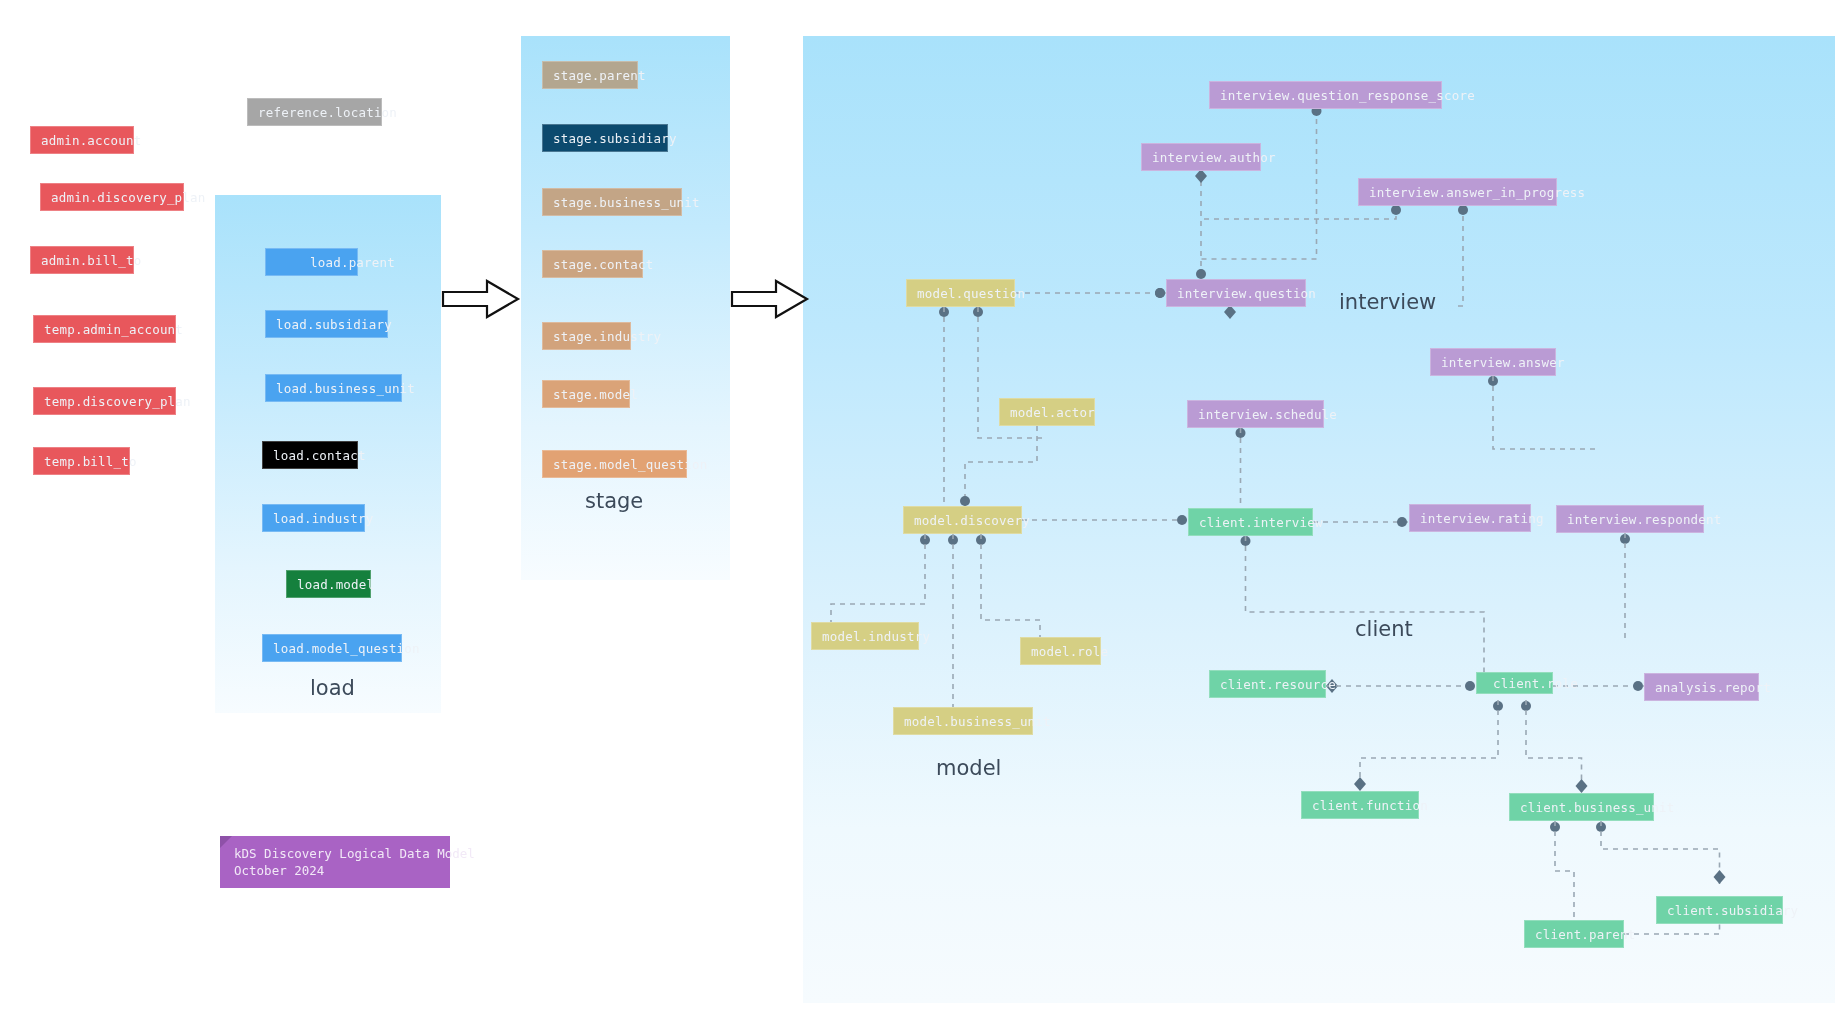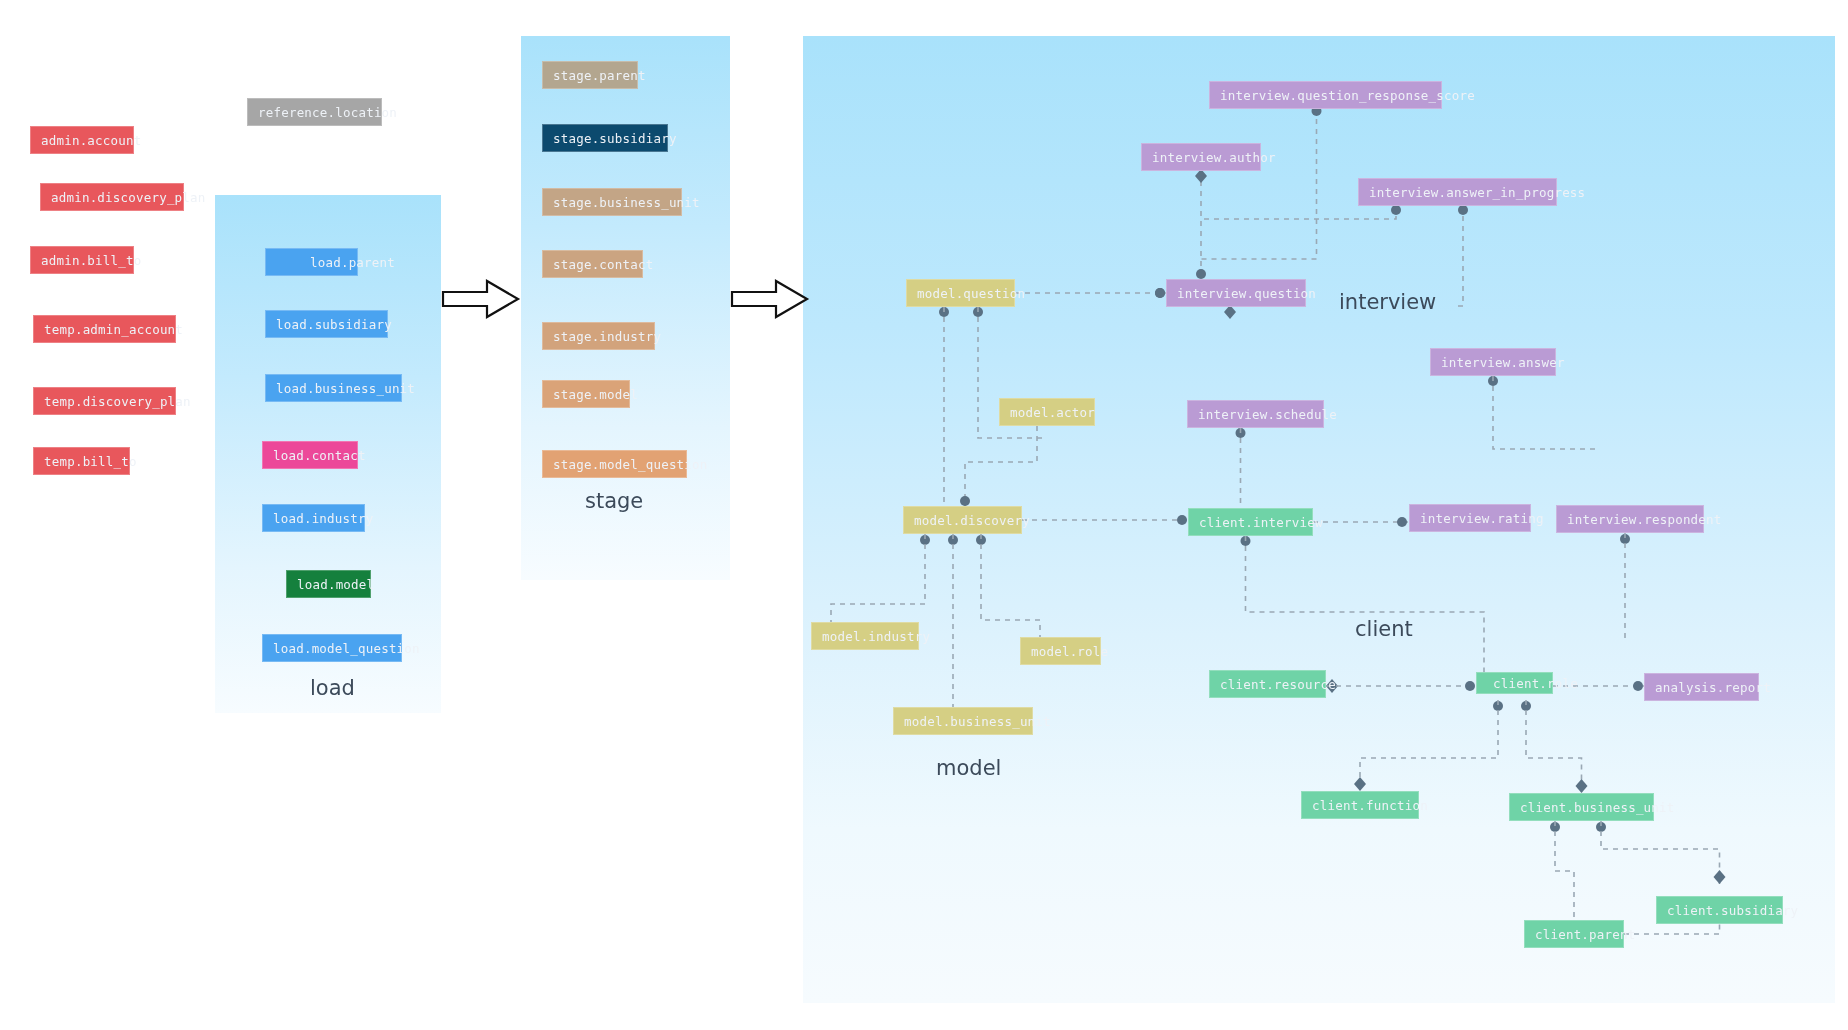--- a/index.html
+++ b/index.html
@@ -152,29 +152,29 @@
       <div class="node" style="background: rgb(232, 87, 92); left: 30px; top: 126px; width: 104px; height: 28px;">admin.account</div>
       <div class="node" style="background: rgb(232, 87, 92); left: 40px; top: 183px; width: 144px; height: 28px;">admin.discovery_plan</div>
       <div class="node" style="background: rgb(232, 87, 92); left: 30px; top: 246px; width: 104px; height: 28px;">admin.bill_to</div>
       <div class="node" style="background: rgb(232, 87, 92); left: 33px; top: 315px; width: 143px; height: 28px;">temp.admin_account</div>
       <div class="node" style="background: rgb(232, 87, 92); left: 33px; top: 387px; width: 143px; height: 28px;">temp.discovery_plan</div>
       <div class="node" style="background: rgb(232, 87, 92); left: 33px; top: 447px; width: 97px; height: 28px;">temp.bill_to</div>
       <div class="node" style="background: rgb(166, 166, 166); left: 247px; top: 98px; width: 135px; height: 28px;">reference.location</div>
       <div class="node" style="background: rgb(74, 163, 240); left: 265px; top: 248px; width: 93px; height: 28px; padding-left: 44px;">load.parent</div>
       <div class="node" style="background: rgb(74, 163, 240); left: 265px; top: 310px; width: 123px; height: 28px;">load.subsidiary</div>
       <div class="node" style="background: rgb(74, 163, 240); left: 265px; top: 374px; width: 137px; height: 28px;">load.business_unit</div>
-      <div class="node" style="background: #ec4899; left: 262px; top: 441px; width: 96px; height: 28px;">load.contact</div>
+      <div class="node" style="background: #000000; left: 262px; top: 441px; width: 96px; height: 28px;">load.contact</div>
       <div class="node" style="background: rgb(74, 163, 240); left: 262px; top: 504px; width: 103px; height: 28px;">load.industry</div>
       <div class="node" style="background: #15803d; left: 262px; top: 570px; width: 85px; height: 28px; margin-left: 24px;">load.model</div>
       <div class="node" style="background: rgb(74, 163, 240); left: 262px; top: 634px; width: 140px; height: 28px;">load.model_question</div>
       <div class="node" style="background: rgb(179, 166, 143); left: 542px; top: 61px; width: 96px; height: 28px;">stage.parent</div>
       <div class="node" style="background: #0c4a6e; left: 542px; top: 124px; width: 126px; height: 28px;">stage.subsidiary</div>
       <div class="node" style="background: rgb(195, 165, 134); left: 542px; top: 188px; width: 140px; height: 28px;">stage.business_unit</div>
       <div class="node" style="background: rgb(203, 164, 129); left: 542px; top: 250px; width: 101px; height: 28px;">stage.contact</div>
-      <div class="node" style="background: rgb(210, 163, 124); left: 542px; top: 322px; width: 113px; height: 28px;">stage.industry</div>
+      <div class="node" style="background: rgb(210, 163, 124); left: 542px; top: 322px; width: 89px; height: 28px;">stage.industry</div>
       <div class="node" style="background: rgb(218, 163, 120); left: 542px; top: 380px; width: 88px; height: 28px;">stage.model</div>
       <div class="node" style="background: rgb(226, 162, 115); left: 542px; top: 450px; width: 145px; height: 28px;">stage.model_question</div>
       <div class="node" style="background: rgb(186, 155, 212); left: 1209px; top: 81px; width: 233px; height: 28px;">interview.question_response_score</div>
       <div class="node" style="background: rgb(186, 155, 212); left: 1141px; top: 143px; width: 120px; height: 28px;">interview.author</div>
       <div class="node" style="background: rgb(186, 155, 212); left: 1358px; top: 178px; width: 199px; height: 28px;">interview.answer_in_progress</div>
       <div class="node" style="background: rgb(213, 207, 132); left: 906px; top: 279px; width: 109px; height: 28px;">model.question</div>
       <div class="node" style="background: rgb(186, 155, 212); left: 1166px; top: 279px; width: 140px; height: 28px;">interview.question</div>
       <div class="node" style="background: rgb(186, 155, 212); left: 1430px; top: 348px; width: 126px; height: 28px;">interview.answer</div>
       <div class="node" style="background: rgb(213, 207, 132); left: 999px; top: 398px; width: 96px; height: 28px;">model.actor</div>
       <div class="node" style="background: rgb(186, 155, 212); left: 1187px; top: 400px; width: 137px; height: 28px;">interview.schedule</div>
@@ -194,14 +194,16 @@
       <div class="node" style="background: rgb(111, 211, 167); left: 1524px; top: 920px; width: 100px; height: 28px;">client.parent</div>
     </div>
 
   <svg class="arrow" id="arrow-0" viewBox="0 0 80 42" style="left: 441px; top: 278px; width: 80px; height: 42px;">
     <polygon points="2,14 46,14 46,3 77,21 46,39 46,28 2,28" fill="#ffffff" stroke="#111111" stroke-width="2.2"></polygon>
   </svg>
   <svg class="arrow" id="arrow-1" viewBox="0 0 80 42" style="left: 730px; top: 278px; width: 80px; height: 42px;">
     <polygon points="2,14 46,14 46,3 77,21 46,39 46,28 2,28" fill="#ffffff" stroke="#111111" stroke-width="2.2"></polygon>
   </svg>
 
+  <div class="note" id="note-box" style="left: 220px; top: 836px; width: 230px; height: 52px;"><span class="fold"></span>kDS Discovery Logical Data Model
+October 2024</div>
 
 </div>
 
 </body></html>

